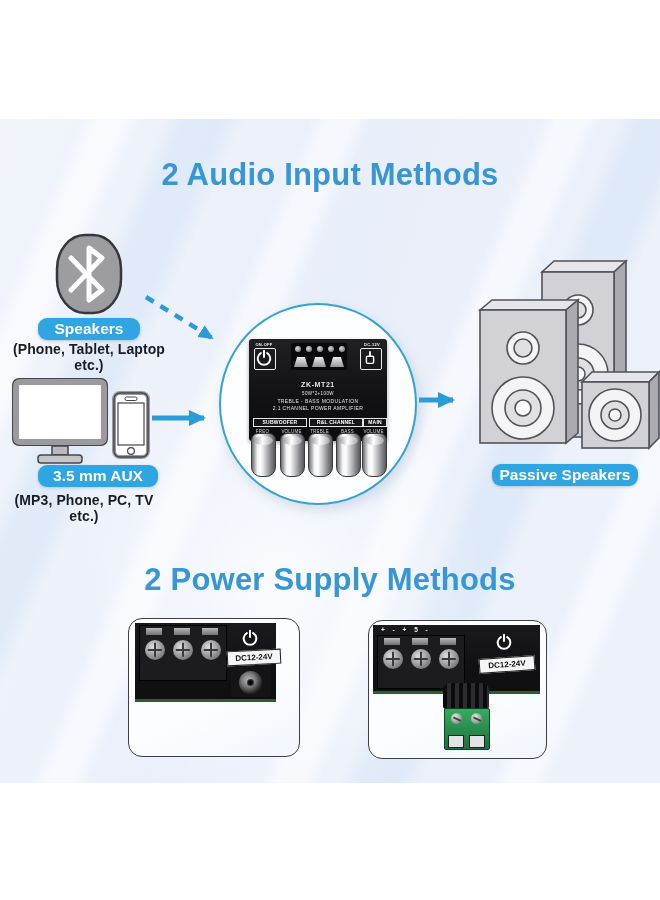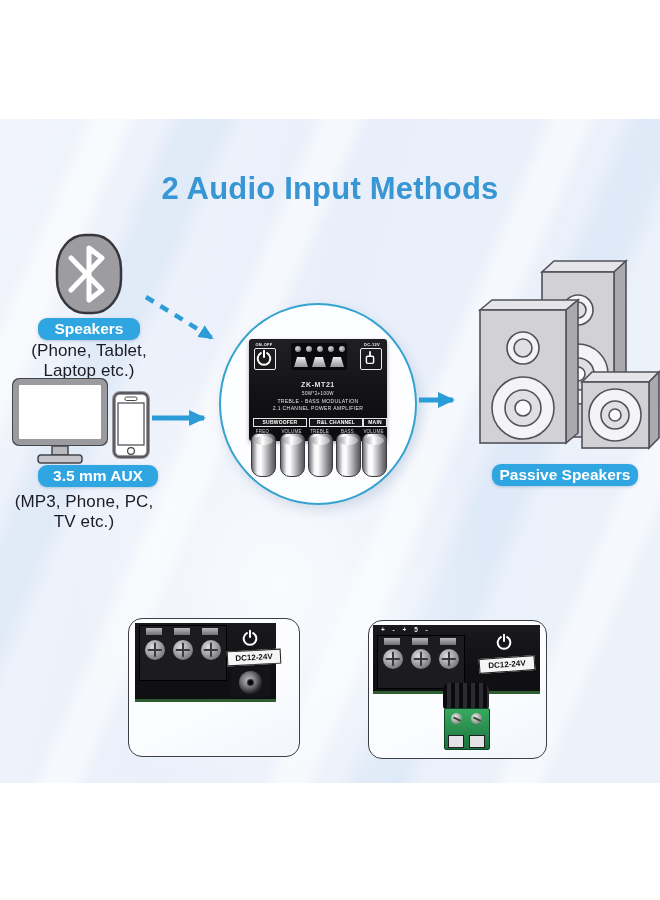--- a/index.html
+++ b/index.html
@@ -16,21 +16,21 @@
              rgba(255,255,255,.55) 90px, rgba(255,255,255,.55) 114px,
              rgba(255,255,255,0) 130px, rgba(255,255,255,0) 212px),
            repeating-linear-gradient(113deg,
              rgba(203,223,244,0) 0px, rgba(203,223,244,0) 150px,
              rgba(203,223,244,.38) 170px, rgba(203,223,244,.38) 205px,
              rgba(203,223,244,0) 225px, rgba(203,223,244,0) 420px);}
   .section-title{position:absolute;left:0;width:660px;margin:0;text-align:center;
          color:#3796d3;font-size:31px;line-height:36px;font-weight:bold;letter-spacing:.2px;}
   .pill{position:absolute;background:#2fa6e1;color:#fff;font-weight:bold;font-size:15.5px;
          line-height:22px;text-align:center;border-radius:9px;box-shadow:0 1px 3px rgba(30,80,120,.25);}
-  .caption{position:absolute;color:#1b1b24;font-size:17px;font-weight:400;text-align:center;
+  .caption{position:absolute;color:#1b1b24;font-size:14px;font-weight:700;text-align:center;
          letter-spacing:.1px;}
   .arrow-svg{position:absolute;}
   
   .hub-circle{position:absolute;left:219px;top:303px;width:194px;height:198px;border-radius:50%;
          background:#fdfeff;border:2px solid #35a3cf;box-shadow:3px 5px 12px rgba(110,140,175,.25);}
   .amp-board{position:absolute;left:28px;top:34px;width:138px;height:102px;border-radius:3px;
          background:linear-gradient(180deg,#202023 0%,#121214 55%,#0c0c0e 100%);
          box-shadow:0 2px 4px rgba(0,0,0,.35);}
   .pwr-box{position:absolute;left:5px;top:9px;width:20px;height:20px;border:1.5px solid #ededf0;border-radius:2px;}
   .dc-box{position:absolute;right:5px;top:9px;width:20px;height:20px;border:1.5px solid #ededf0;border-radius:2px;}
@@ -81,21 +81,21 @@
          transform:translate(-50%,-50%) rotate(25deg);}
   .gport{position:absolute;width:14px;height:11px;background:#e3e3e6;border:1.5px solid #1e1e22;}
 </style>
 </head>
 <body>
 
 <div class="stage">
 
   <div class="panel"></div>
 
-  <h1 class="section-title" style="top:171px;">2 Audio Input Methods</h1>
+  <h1 class="section-title" style="top:157px;">2 Audio Input Methods</h1>
 
   <svg class="arrow-svg" style="left:54px;top:232px;" width="70" height="84" viewBox="0 0 70 84">
     <rect x="3" y="3" width="64" height="78" rx="28" ry="34" fill="#9d9da1" stroke="#36363c" stroke-width="2.5"></rect>
     <path d="M17 26 L48 58 L35 68 L35 16 L48 26 L17 58" fill="none" stroke="#ffffff" stroke-width="5" stroke-linejoin="round" stroke-linecap="round"></path>
   </svg>
   <div class="pill" style="left:38px;top:318px;width:102px;">Speakers</div>
   <div class="caption" style="left:6px;top:341px;width:166px;">(Phone, Tablet, Laptop etc.)</div>
 
   <svg class="arrow-svg" style="left:142px;top:290px;" width="100" height="70" viewBox="0 0 100 70">
     <defs>
@@ -213,20 +213,21 @@
       <polygon points="114,124 124,114 191,114 181,124" fill="#e6e6ea"></polygon>
       <polygon points="181,124 191,114 191,180 181,190" fill="#a9a9ae"></polygon>
       <rect x="114" y="124" width="67" height="66" fill="#d2d2d6"></rect>
       <circle cx="147" cy="157" r="26" fill="#f4f4f6"></circle>
         <circle cx="147" cy="157" r="14" fill="#e0e0e3"></circle>
       <circle cx="147" cy="157" r="6" fill="#fbfbfd"></circle>
     </g>
   </svg>
   <div class="pill" style="left:492px;top:464px;width:146px;">Passive Speakers</div>
 
+  <h1 class="section-title" style="top:562px;">2 Power Supply Methods</h1>
 
   <div class="photo-card" style="left:128px;top:618px;">
     <div class="pcb" style="left:6px;top:4px;width:141px;height:76px;">
       <div class="screw-block" style="left:4px;top:2px;width:86px;height:54px;">
         <span class="metal-top" style="left:6px;width:16px;"></span>
         <span class="metal-top" style="left:34px;width:16px;"></span>
         <span class="metal-top" style="left:62px;width:16px;"></span>
         <span class="screw" style="left:5px;top:14px;width:20px;height:20px;"></span>
         <span class="screw" style="left:33px;top:14px;width:20px;height:20px;"></span>
         <span class="screw" style="left:61px;top:14px;width:20px;height:20px;"></span>

